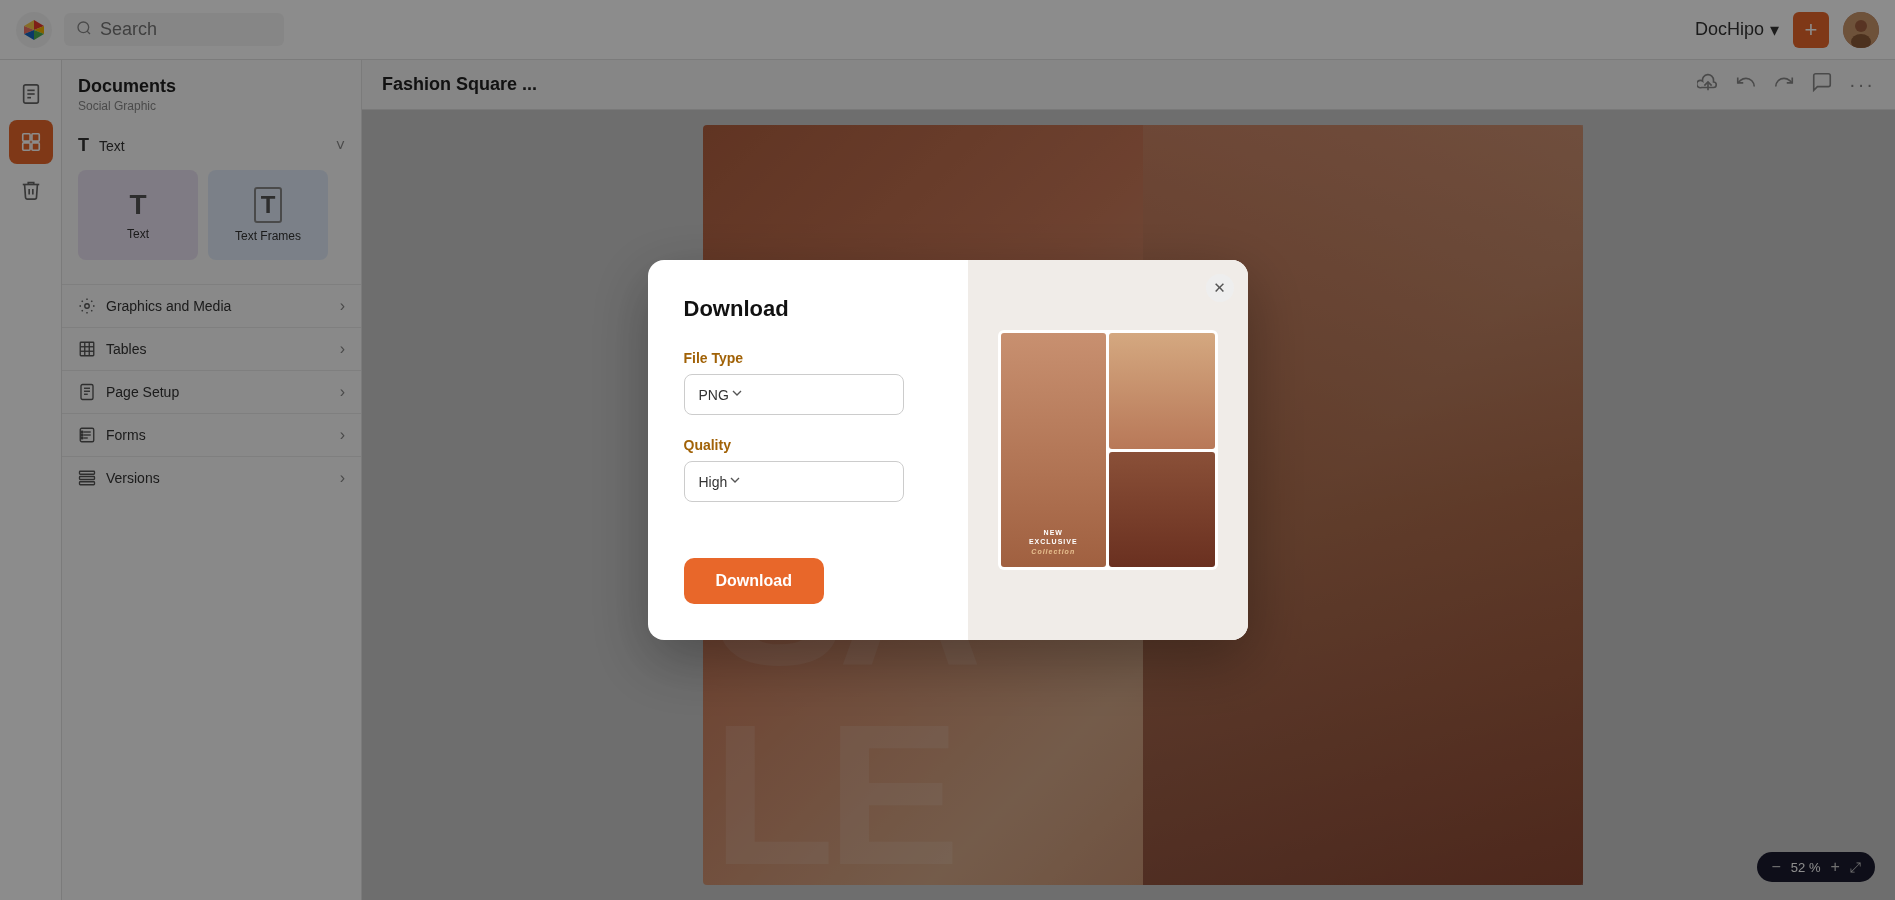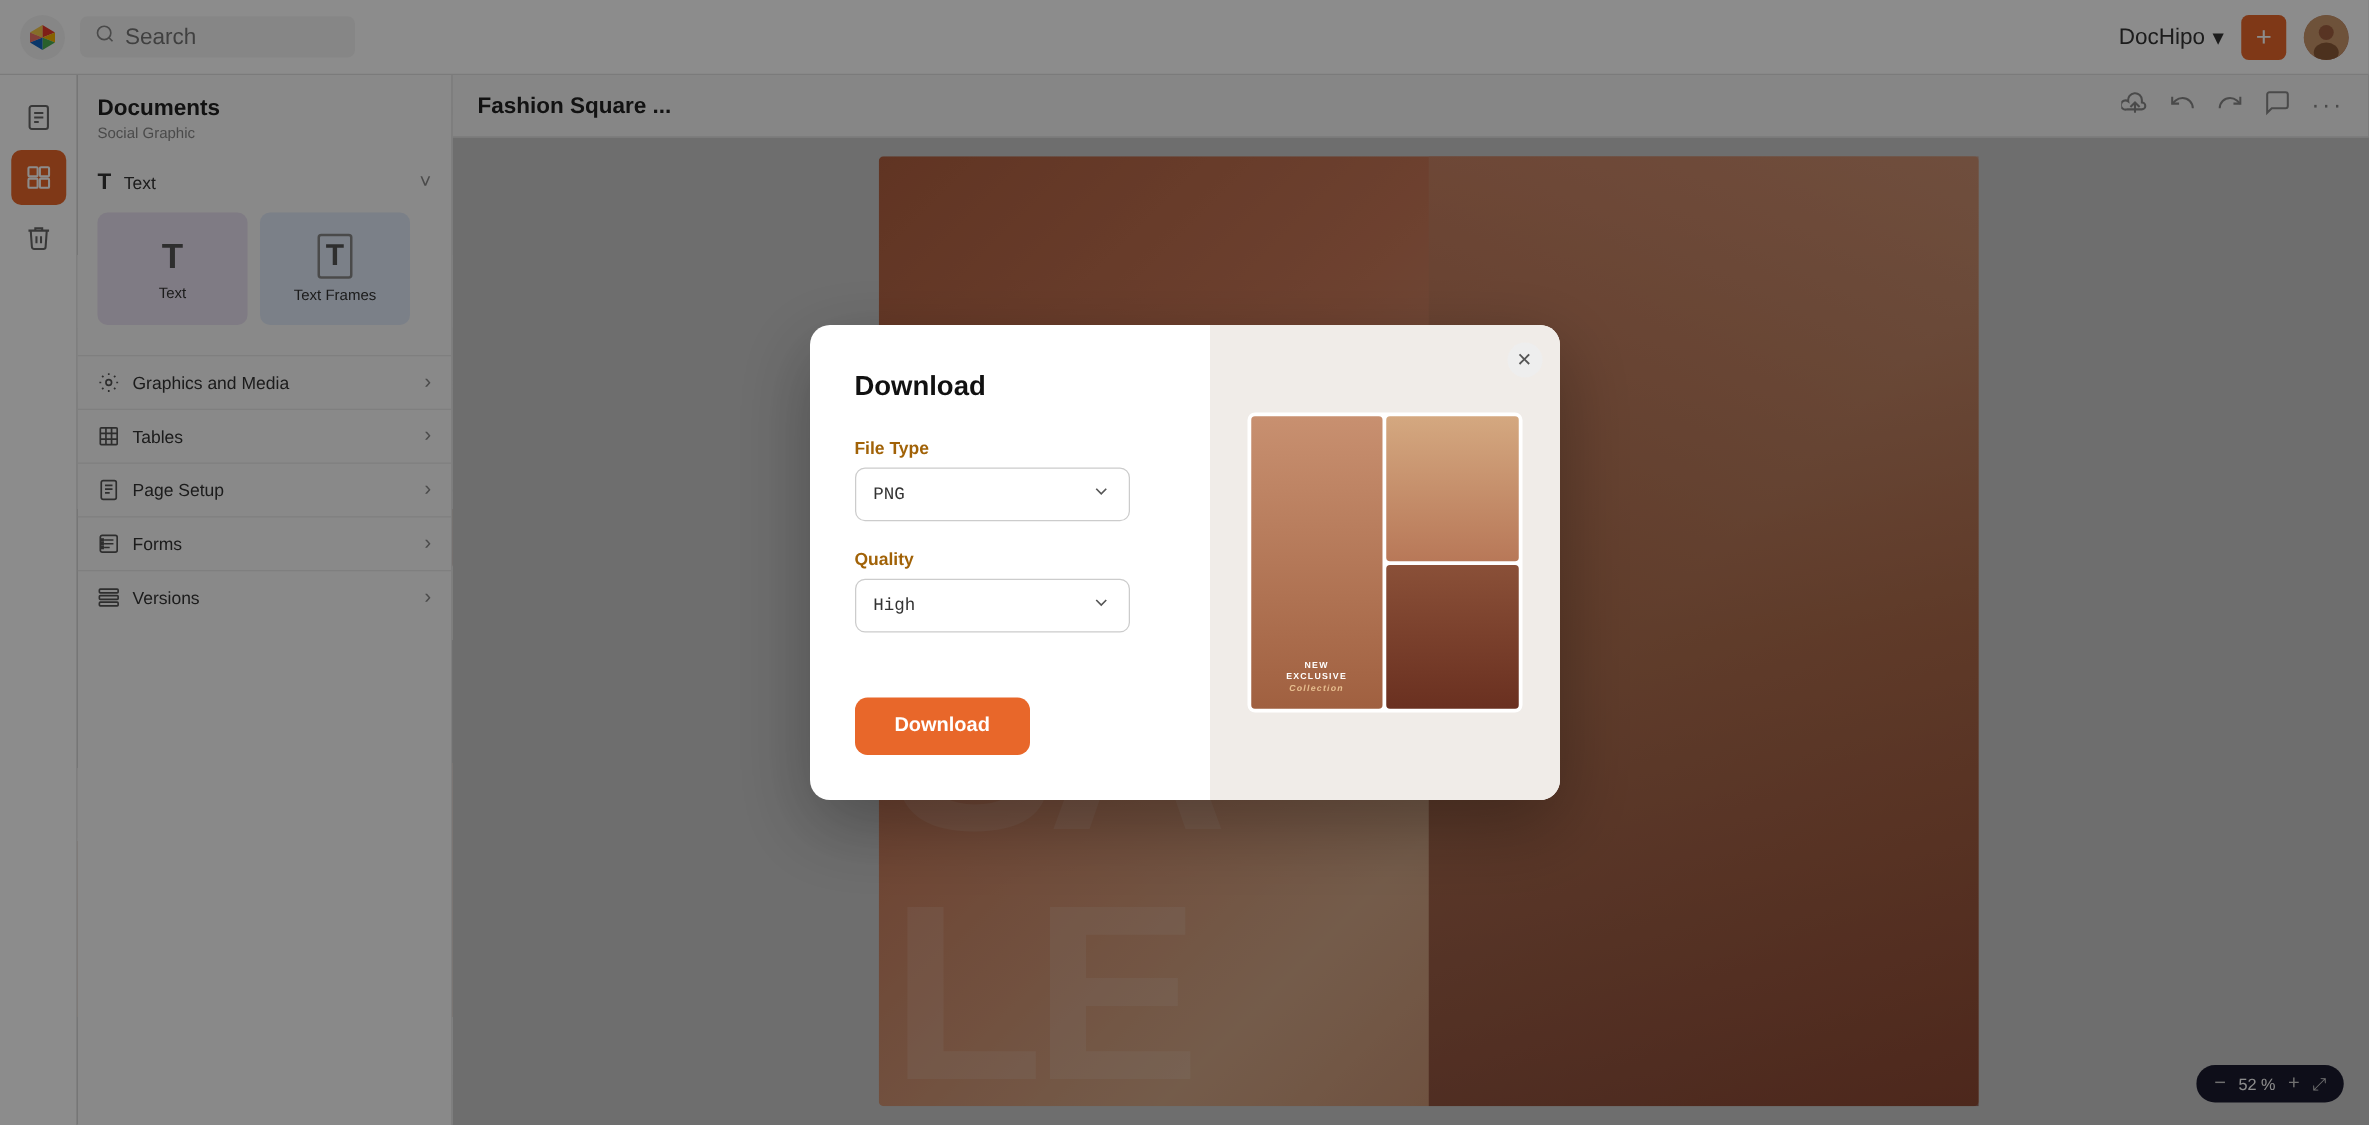--- a/index.html
+++ b/index.html
@@ -141,22 +141,22 @@
     .modal-left {
       flex: 1; padding: 36px 36px 36px;
       display: flex; flex-direction: column;
     }
     .modal-title { font-size: 22px; font-weight: 700; color: #111; margin-bottom: 28px; }
     .modal-field { margin-bottom: 22px; }
     .modal-field-label { font-size: 14px; font-weight: 700; color: #a16207; margin-bottom: 8px; }
     .modal-select {
       width: 220px; padding: 10px 14px; border: 1px solid #ccc;
       border-radius: 8px; font-size: 14px; color: #333;
-      display: flex; align-items: center; justify-content: space-between;
-      cursor: pointer; background: #fff; font-family: Liberation Mono, monospace;
+      display: flex; align-items: center; 
+      cursor: pointer; background: #fff;
     }
     .download-btn {
       margin-top: auto; display: inline-block;
       background: #e8672a; color: #fff; border: none;
       padding: 14px 32px; border-radius: 10px;
       font-size: 16px; font-weight: 600; cursor: pointer;
       width: fit-content;
     }
     .modal-right {
       width: 280px; background: #f0ece8;

